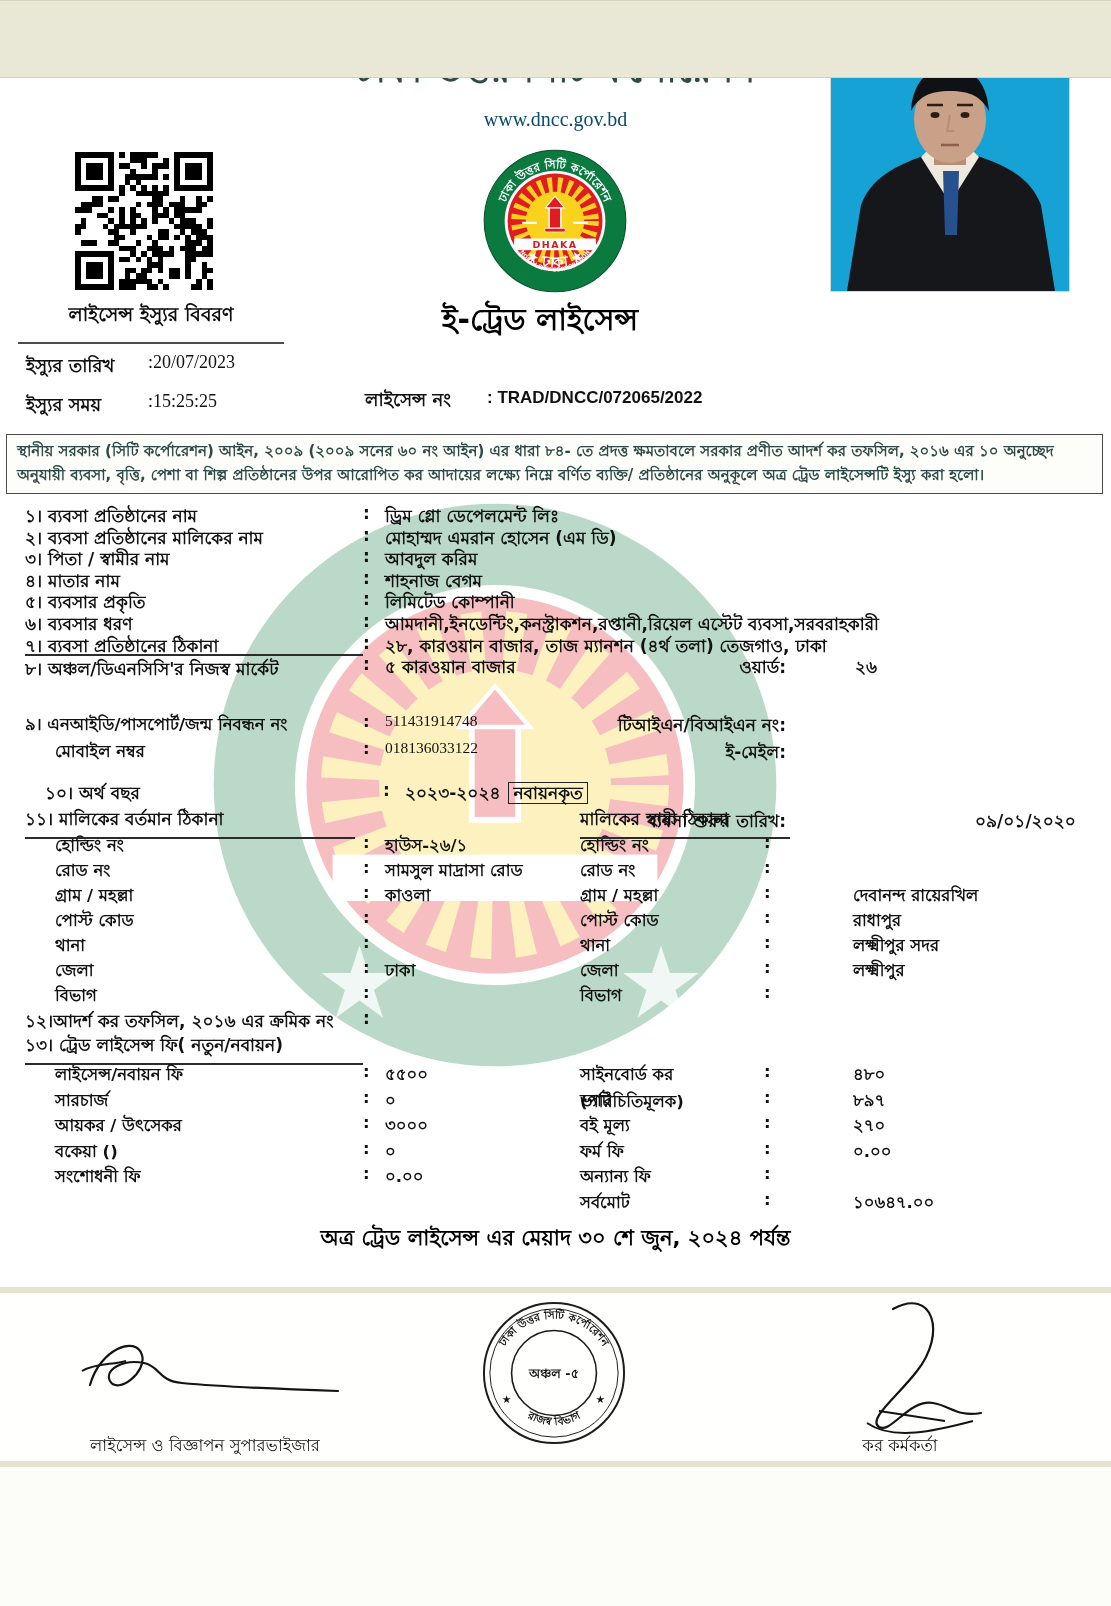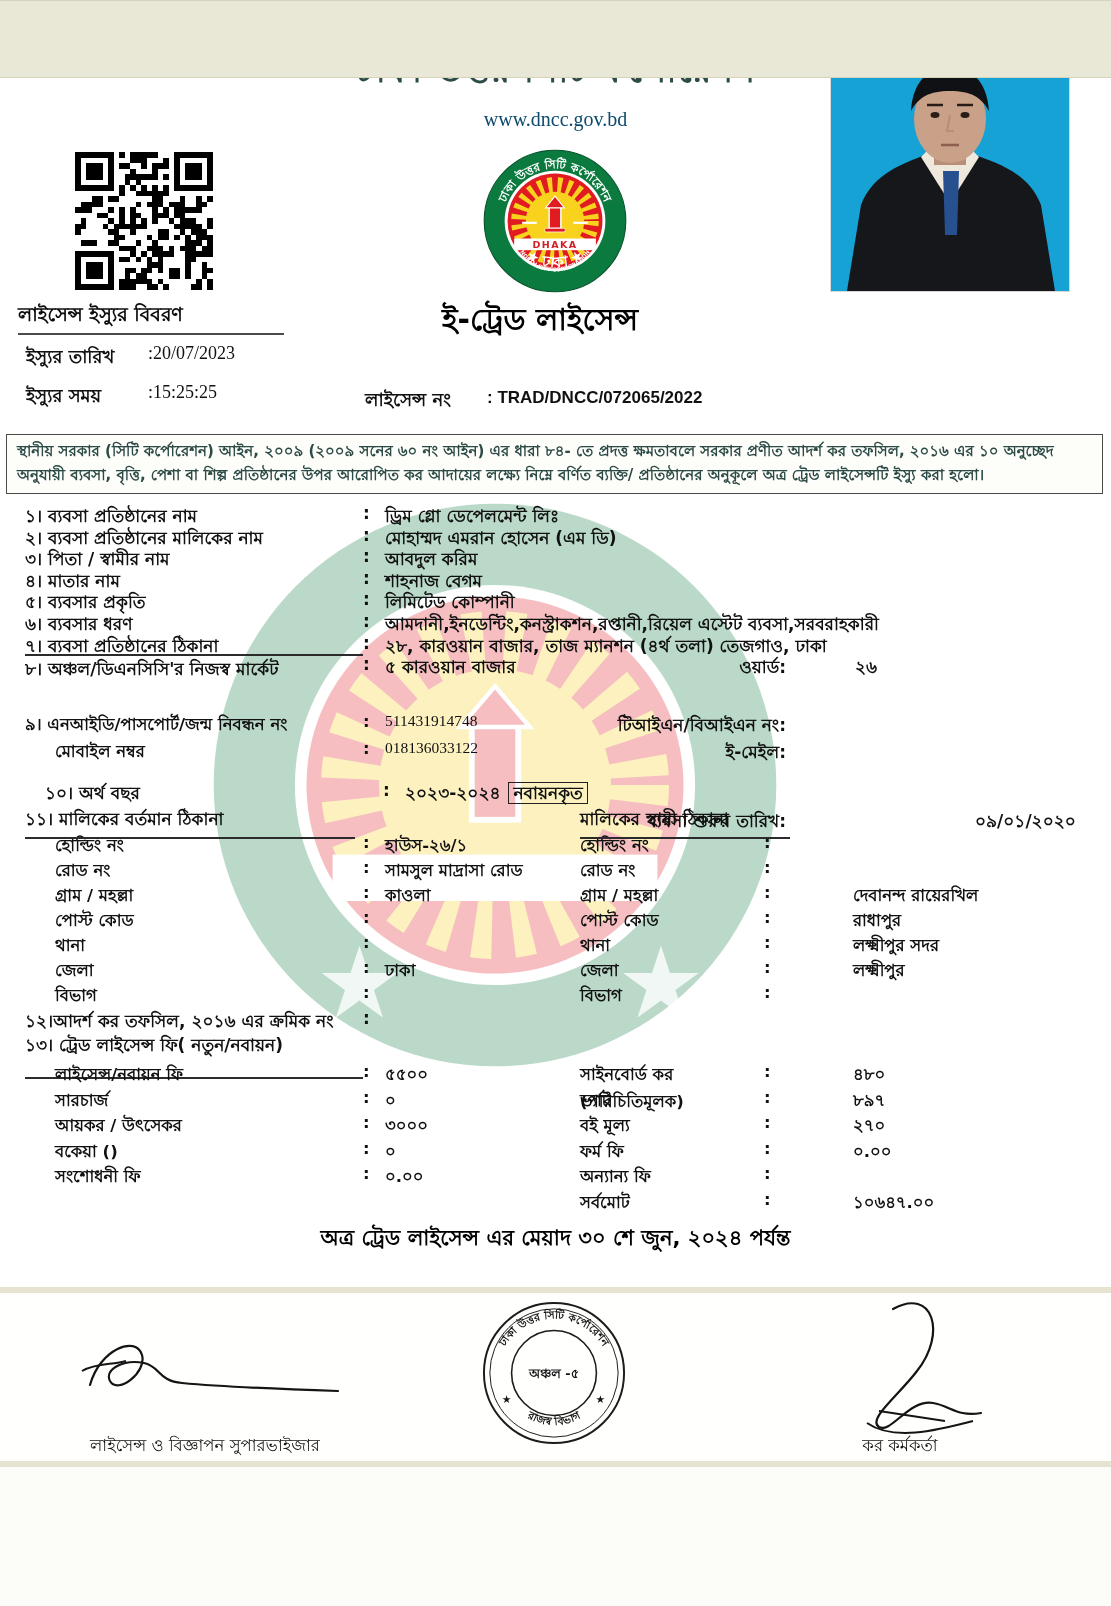--- a/index.html
+++ b/index.html
@@ -12,22 +12,22 @@
   .org-title{position:absolute;top:42px;left:0;width:1111px;text-align:center;
              font-size:36px;font-weight:bold;color:#2e4c47;letter-spacing:.5px;}
   .website{position:absolute;top:108px;left:0;width:1111px;text-align:center;
            font-family:"Liberation Serif","DejaVu Serif",serif;font-size:20px;color:#0c4a6e;}
 
   .qr-box{position:absolute;left:75px;top:152px;width:138px;height:138px;background:#fff;}
   .logo-box{position:absolute;left:482px;top:148px;width:146px;height:146px;}
   .photo-box{position:absolute;left:830px;top:52px;width:238px;height:238px;border:1px solid #d8d8d8;}
 
   .issue-box{position:absolute;left:18px;top:300px;width:266px;}
-  .issue-title{font-size:19px;font-weight:bold;text-align:left;color:#0c0c0c;
-               padding-bottom:1px;border-bottom:2px solid #4c4c4c;}
+  .issue-title{font-size:19px;font-weight:bold;text-align:center;color:#0c0c0c;
+               padding-bottom:10px;border-bottom:2px solid #4c4c4c;}
   .issue-row{display:flex;margin-top:8px;}
   .issue-row .il{width:122px;font-size:18px;font-weight:bold;padding-left:8px;}
   .issue-row .iv{font-family:"Liberation Serif","DejaVu Serif",serif;font-size:18px;}
 
   .doc-title{position:absolute;left:340px;top:296px;width:400px;text-align:center;
              font-size:30px;font-weight:bold;color:#000;}
   .licenseno-label{position:absolute;left:365px;top:386px;font-size:18px;font-weight:bold;}
   .licenseno-value{position:absolute;left:487px;top:388px;font-size:17px;font-weight:bold;
                    font-family:"Liberation Sans","DejaVu Sans",sans-serif;}
 
@@ -74,21 +74,21 @@
   .addr-row .lbl2{width:184px;}
   .addr-row .colon2{width:22px;}
   .addr-row .perm{flex:1;padding-left:67px;}
 
   .item12-row{position:absolute;left:25px;top:1008px;width:1062px;display:flex;
               font-size:17px;font-weight:bold;height:24px;}
   .item12-row .lbl{width:338px;}
   .item12-row .colon{width:22px;}
 
   .fees-title{position:absolute;left:25px;top:1032px;font-size:17px;font-weight:bold;
-              border-bottom:2px solid #2b2b2b;width:338px;padding-bottom:17px;}
+              border-bottom:2px solid #2b2b2b;width:338px;padding-bottom:3px;}
   .fees-block{position:absolute;left:25px;top:1062px;width:1062px;}
   .fee-row{display:flex;height:25.5px;font-size:16.5px;font-weight:bold;}
   .fee-row .lbl{width:338px;padding-left:30px;box-sizing:border-box;}
   .fee-row .colon{width:22px;}
   .fee-row .lval{width:195px;}
   .fee-row .lbl2{width:184px;}
   .fee-row .colon2{width:22px;}
   .fee-row .rval{flex:1;padding-left:67px;}
 
   .validity{position:absolute;left:0;top:1222px;width:1111px;text-align:center;

